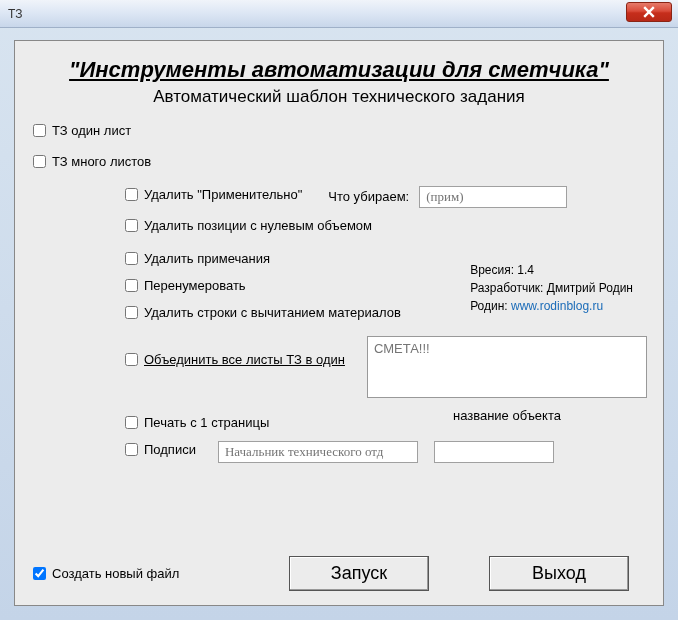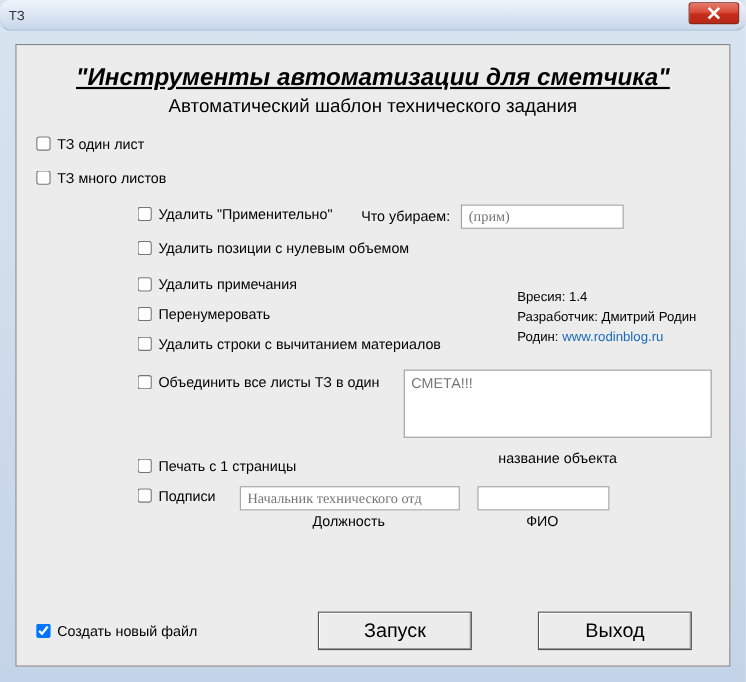--- a/index.html
+++ b/index.html
@@ -15,21 +15,20 @@
   .titlebar {
     height: 28px;
     background: linear-gradient(to bottom, #f0f4fa 0%, #dce6f4 50%, #c8d6ea 100%);
     border-bottom: 1px solid #9fb0c8;
     position: relative;
     display: flex;
     align-items: center;
     padding-left: 8px;
     font-size: 12px;
     color: #333;
-    border-radius: 10px;
   }
   .close-btn {
     position: absolute;
     right: 6px;
     top: 2px;
     width: 46px;
     height: 20px;
     background: linear-gradient(to bottom, #e67a6a 0%, #d94b3a 45%, #c62e1c 55%, #b82817 100%);
     border: 1px solid #8a2415;
     border-radius: 3px;
@@ -210,21 +209,21 @@
     <input type="checkbox" style="">
     <span>Перенумеровать</span>
   </label>
 
   <label class="checkbox-row indent row-gap-lg">
     <input type="checkbox" style="">
     <span>Удалить строки с  вычитанием материалов</span>
   </label>
 
   <div class="merge-row indent row-gap">
-    <label class="checkbox-row" style="margin-top:2px;">
+    <label class="checkbox-row" style="margin-top:14px;text-decoration:underline;">
       <input type="checkbox" style="">
       <span>Объединить все листы ТЗ в один</span>
     </label>
     <div style="margin-left:22px;">
       <textarea class="textarea-box" placeholder="СМЕТА!!!" style=""></textarea>
       <div class="caption" style="margin-top:6px;">название объекта</div>
     </div>
   </div>
 
   <label class="checkbox-row indent" style="margin-top:-10px;">
@@ -232,24 +231,20 @@
     <span>Печать с 1 страницы</span>
   </label>
 
   <div class="flex-row indent row-gap-lg">
     <label class="checkbox-row">
       <input type="checkbox" style="">
       <span>Подписи</span>
     </label>
     <input type="text" class="text-input input-pos" style="margin-left: 22px;" placeholder="Начальник технического отд">
     <input type="text" class="text-input input-fio" style="">
-  </div>
-  <div class="sign-caption-row">
-    <div class="c1">Должность</div>
-    <div class="c2">ФИО</div>
   </div>
 
   <div class="info-block">
     <div>Вресия: 1.4</div>
     <div>Разработчик: Дмитрий Родин</div>
     <div>
       <span>Родин: </span><span class="link">www.rodinblog.ru</span>
     </div>
   </div>
 

